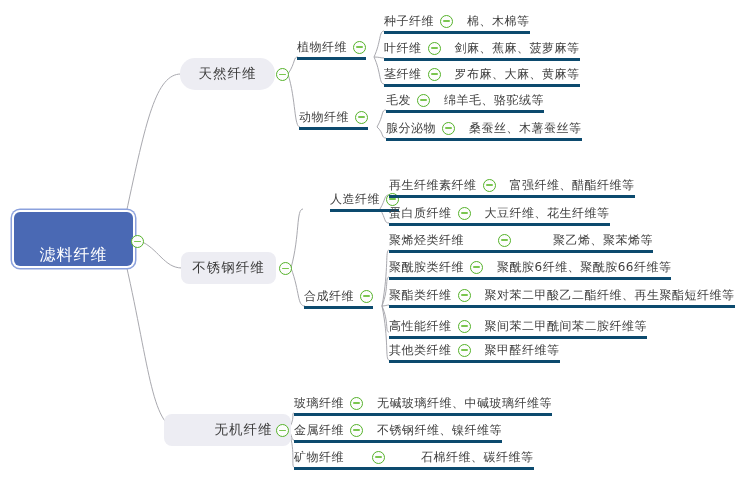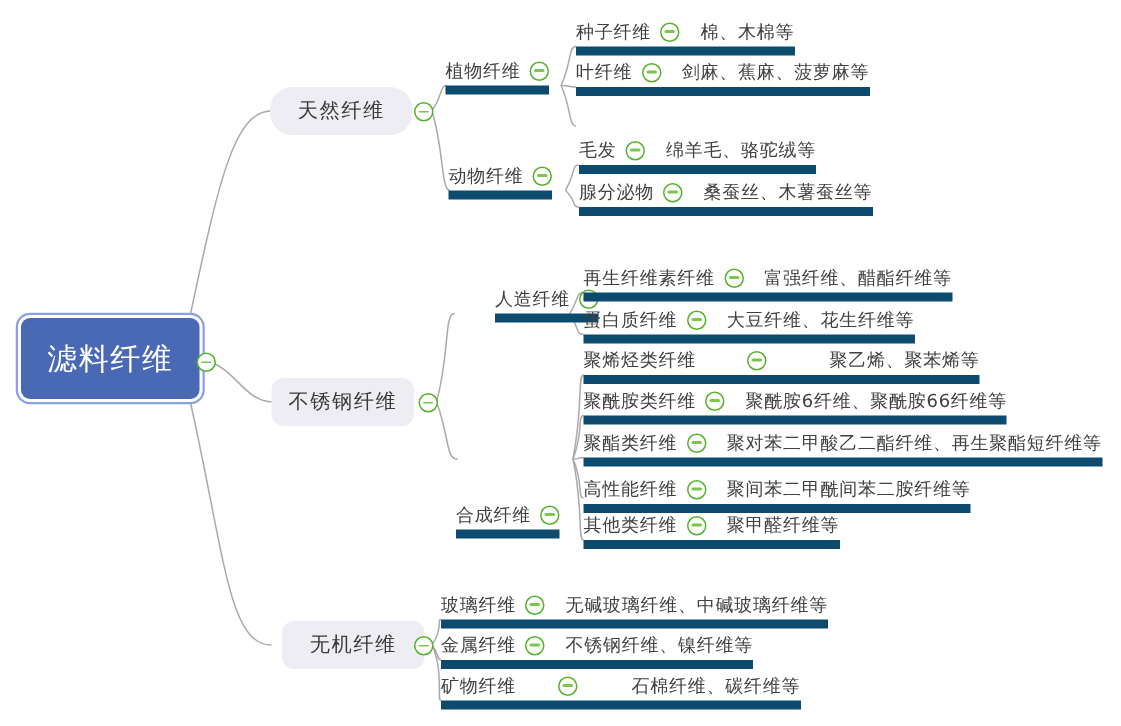--- a/index.html
+++ b/index.html
@@ -5,31 +5,31 @@
   html,body{margin:0;padding:0;}
   body{font-family:"DejaVu Sans","Liberation Sans",sans-serif;background:#fff;}
   .canvas{position:relative;width:747px;height:484px;background:#ffffff;overflow:hidden;}
   svg.connectors{position:absolute;left:0;top:0;width:747px;height:484px;}
   svg.connectors path{fill:none;stroke:#a9a9af;stroke-width:1;}
 
   .root-node{
     position:absolute;left:14px;top:212px;width:119px;height:54px;
     background:#4a69b4;border-radius:6px;
     box-shadow:0 0 0 2px #ffffff,0 0 0 3.5px #8ba1dd;
-    display:flex;align-items:center;justify-content:center;
-    color:#ffffff;font-size:20px;letter-spacing:1px;cursor:default;
+    display:flex;align-items:flex-end;justify-content:center;
+    color:#ffffff;font-size:16px;letter-spacing:1px;cursor:default;
   }
   .branch-box{
     position:absolute;width:95px;height:32px;background:#ededf3;border-radius:8px;
     display:flex;align-items:center;justify-content:center;
     color:#3b3b3b;font-size:13.5px;letter-spacing:1px;
   }
   .tnode{
     position:absolute;height:20px;display:flex;align-items:center;
-    border-bottom:6px solid #0c4a6e;white-space:nowrap;
+    border-bottom:3px solid #0c4a6e;white-space:nowrap;
     color:#404040;font-size:12px;
   }
   .tnode .nlabel{letter-spacing:0.5px;}
   .tnode .ncontent{margin-left:14px;letter-spacing:0.5px;color:#414141;}
   .micon{
     position:relative;display:inline-block;width:11px;height:11px;margin-left:6px;
     border:1.5px solid #55b22a;border-radius:50%;background:#fdfdfd;flex:0 0 auto;
     box-sizing:content-box;
   }
   .micon::after{
@@ -84,52 +84,57 @@
   <div class="branch-box" style="left:180px;top:58px;border-radius:15px;">
     <span>天然纤维</span>
   </div>
   <span class="micon abs" style="left:276px;top:68px;"></span>
 
   <div class="branch-box" style="left:181px;top:252px;">
     <span>不锈钢纤维</span>
   </div>
   <span class="micon abs" style="left:279px;top:262px;"></span>
 
-  <div class="branch-box" style="left:188px;top:414px;">
+  <div class="branch-box" style="left:164px;top:414px;padding-left:32px;">
     <span>无机纤维</span>
   </div>
   <span class="micon abs" style="left:276px;top:424px;"></span>
 
   <div class="tnode" style="left:297px;top:37px;text-align:center;">
     <span class="nlabel">植物纤维</span>
       <span class="micon"></span>
   </div>
   <div class="tnode" style="left:299px;top:107px;">
     <span class="nlabel">动物纤维</span>
       <span class="micon"></span>
   </div>
 
   <div class="tnode" style="left:302px;top:189px;margin-left:28px;">
     <span class="nlabel">人造纤维</span>
       <span class="micon"></span>
   </div>
-  <div class="tnode" style="left:304px;top:286px;margin-top:47px;">
+  <div class="tnode" style="left:304px;top:286px;">
     <span class="nlabel">合成纤维</span>
       <span class="micon"></span>
   </div>
 
   <div class="tnode" style="left:384px;top:11px;">
     <span class="nlabel">种子纤维</span>
       <span class="micon"></span>
       <span class="ncontent">棉、木棉等</span>
   </div>
   <div class="tnode" style="left:384px;top:38px;">
     <span class="nlabel">叶纤维</span>
       <span class="micon"></span>
       <span class="ncontent">剑麻、蕉麻、菠萝麻等</span>
+  </div>
+  <div class="tnode" style="left:384px;top:64px;">
+    <span class="nlabel">茎纤维</span>
+      <span class="micon"></span>
+      <span class="ncontent">罗布麻、大麻、黄麻等</span>
   </div>
 
   <div class="tnode" style="left:386px;top:90px;">
     <span class="nlabel">毛发</span>
       <span class="micon"></span>
       <span class="ncontent">绵羊毛、骆驼绒等</span>
   </div>
   <div class="tnode" style="left:386px;top:118px;">
     <span class="nlabel">腺分泌物</span>
       <span class="micon"></span>

